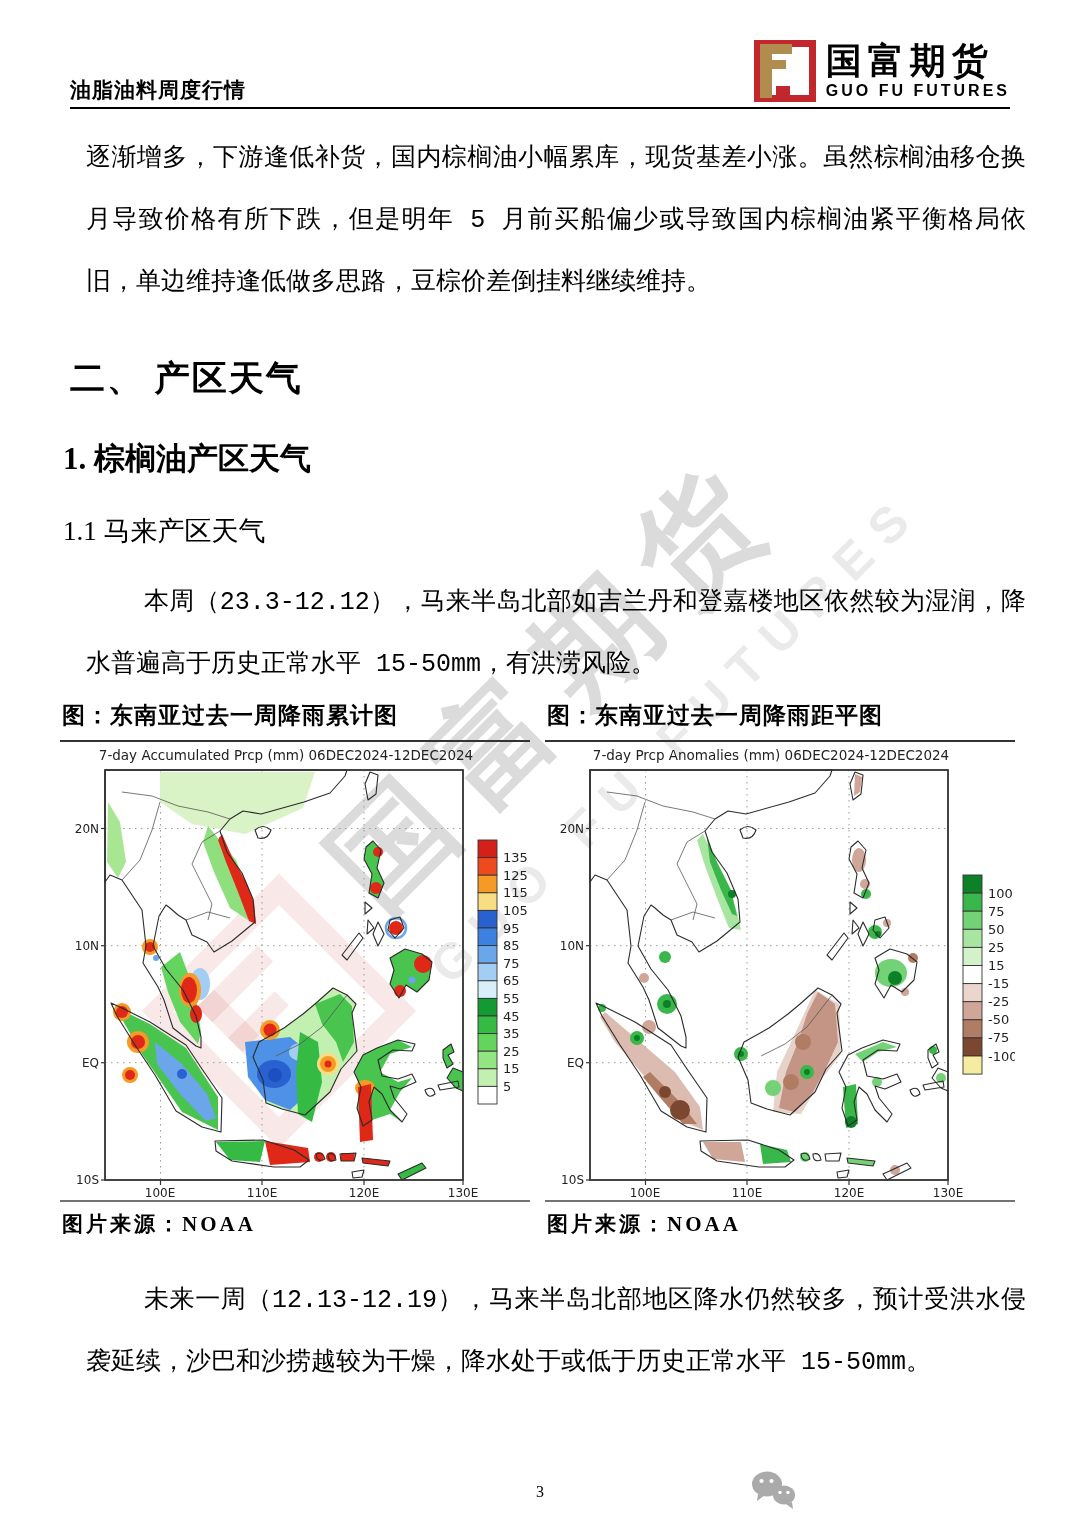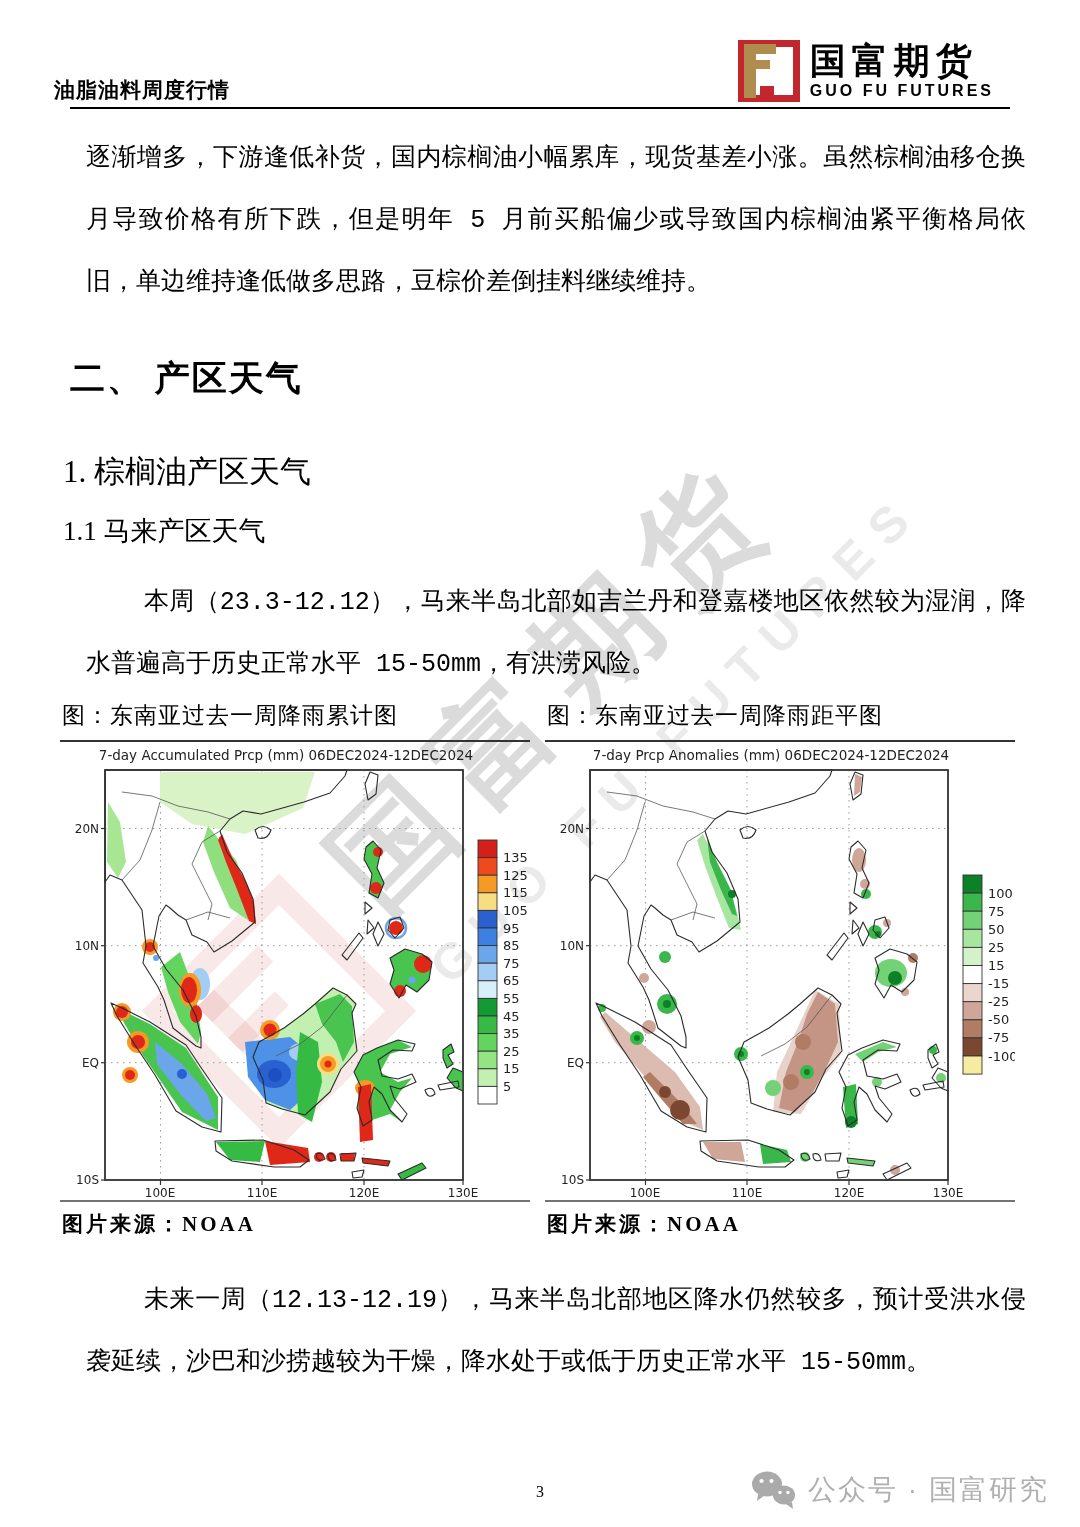--- a/index.html
+++ b/index.html
@@ -1,20 +1,20 @@
 <!DOCTYPE html>
 <html><head>
 <meta charset="utf-8">
 <style>
   html,body{margin:0;padding:0;}
   body{width:1080px;height:1527px;position:relative;background:#ffffff;overflow:hidden;
        font-family:"Liberation Serif","DejaVu Serif",serif;color:#000;}
 
   
-  .header{position:absolute;left:54px;top:40px;width:940px;height:66px;z-index:3;}
+  .header{position:absolute;left:70px;top:40px;width:940px;height:66px;z-index:3;}
   .doc-title{position:absolute;left:0;bottom:2px;font-size:21px;font-weight:bold;letter-spacing:1px;}
   .brand{position:absolute;right:0;top:0;display:flex;align-items:center;}
   .logo-mark{width:62px;height:62px;background:#c1272d;position:relative;flex:0 0 auto;}
   .logo-inner{position:absolute;left:8px;top:7px;right:7px;bottom:7px;background:#fff;}
   .logo-bar-v{position:absolute;left:6px;top:4px;width:12px;bottom:4px;background:#b08d4f;}
   .logo-bar-t{position:absolute;left:6px;top:4px;width:32px;height:10px;background:#b08d4f;}
   .logo-bar-m{position:absolute;left:6px;top:20px;width:26px;height:9px;background:#b08d4f;}
   .logo-sq{position:absolute;left:22px;bottom:4px;width:14px;height:12px;background:#c1272d;}
   .brand-text{margin-left:10px;line-height:1;}
   .brand-cn{font-size:36px;font-weight:bold;font-family:"Liberation Sans",sans-serif;letter-spacing:6px;}
@@ -33,27 +33,27 @@
   .wm-col{display:flex;flex-direction:column;}
   .wm-cn{font-size:118px;font-weight:bold;letter-spacing:26px;color:rgba(125,125,125,0.28);white-space:nowrap;font-family:"Liberation Sans",sans-serif;}
   .wm-en{font-size:50px;font-weight:bold;letter-spacing:16px;color:rgba(150,150,150,0.20);white-space:nowrap;font-family:"Liberation Sans",sans-serif;margin-top:14px;}
 
   
   .para{position:absolute;left:86px;width:940px;font-size:25px;line-height:62px;text-align:justify;z-index:2;font-family:Liberation Mono, monospace;}
   #p1{top:128px;}
   #p2{top:572px;text-indent:58px;}
   #p3{top:1270px;text-indent:58px;}
   .h1{position:absolute;left:70px;top:355px;font-size:35px;font-weight:bold;z-index:2;letter-spacing:2px;text-align:right;}
-  .h2{position:absolute;left:63px;top:438px;font-size:31px;font-weight:normal;z-index:2;margin-top:13px;}
+  .h2{position:absolute;left:63px;top:438px;font-size:31px;font-weight:bold;z-index:2;}
   .h3{position:absolute;left:63px;top:513px;font-size:27px;z-index:2;text-align:center;}
 
   
   .figure{position:absolute;top:700px;width:470px;z-index:2;}
   #fig-left{left:60px;} #fig-right{left:545px;}
-  .fig-caption{font-size:23px;font-weight:normal;padding:0 0 9px 2px;border-bottom:2.5px solid #333;letter-spacing:1px;}
+  .fig-caption{font-size:23px;font-weight:bold;padding:0 0 9px 2px;border-bottom:2.5px solid #333;letter-spacing:1px;}
   .fig-source{border-top:2px solid #737373;margin-top:0;padding:8px 0 0 2px;font-size:21px;font-weight:bold;letter-spacing:3px;}
   .map-svg{display:block;}
   .map-title{font-family:"DejaVu Sans","Liberation Sans",sans-serif;font-size:13.5px;fill:#222;}
   .tick{font-family:"DejaVu Sans","Liberation Sans",sans-serif;font-size:12px;fill:#222;}
   .cbar-label{font-family:"DejaVu Sans","Liberation Sans",sans-serif;font-size:13px;fill:#222;}
   .coast{fill:none;stroke:#2b2b2b;stroke-width:1.1;stroke-linejoin:round;}
   .border-line{fill:none;stroke:#555;stroke-width:0.8;}
   .grid{stroke:#9a9a9a;stroke-width:1;stroke-dasharray:1.5,4.5;fill:none;}
   .frame{fill:none;stroke:#333;stroke-width:1.4;}
 
@@ -400,14 +400,13 @@
   <svg width="52" height="44" viewBox="0 0 52 44">
     <ellipse cx="19" cy="16" rx="15" ry="12.5" fill="#aaaaaa"></ellipse>
     <polygon points="10,26 17,27 9,33" fill="#aaaaaa"></polygon>
     <circle cx="13.5" cy="13" r="2.1" fill="#ffffff"></circle>
       <circle cx="23.5" cy="13" r="2.1" fill="#ffffff"></circle>
     <ellipse cx="36" cy="27" rx="11" ry="9.5" fill="#aaaaaa"></ellipse>
     <polygon points="44,34 38,36 45,41" fill="#aaaaaa"></polygon>
     <circle cx="32" cy="24.5" r="1.7" fill="#ffffff"></circle>
       <circle cx="40" cy="24.5" r="1.7" fill="#ffffff"></circle>
   </svg>
-  <span class="wechat-text">公众号 · 国富研究</span>
 </div>
 
 </body></html>

